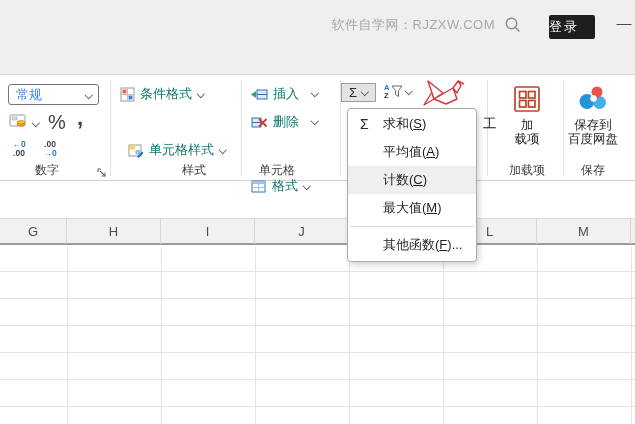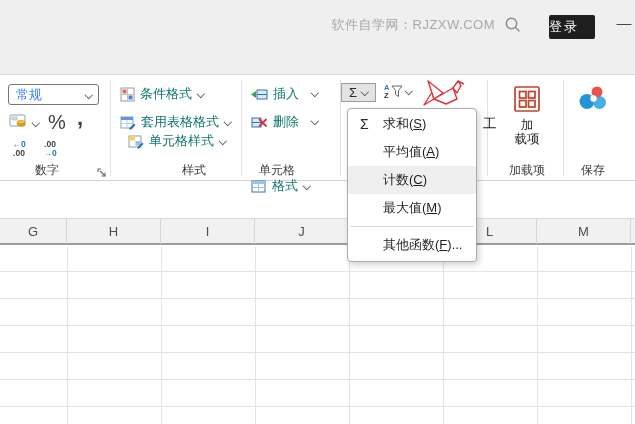--- a/index.html
+++ b/index.html
@@ -126,32 +126,21 @@
     <svg width="15" height="15" viewBox="0 0 15 15">
       <rect x="1" y="1" width="13" height="13" fill="#fff" stroke="#999"></rect>
       <line x1="1" y1="7.5" x2="14" y2="7.5" stroke="#c2c2c2"></line>
       <line x1="7.5" y1="1" x2="7.5" y2="14" stroke="#c2c2c2"></line>
       <rect x="2.5" y="2.5" width="4" height="4" fill="#e8695c"></rect>
       <rect x="8.5" y="8.5" width="4" height="4" fill="#4f81cf"></rect>
     </svg>
     <span>条件格式</span>
     <span class="chev"></span>
   </div>
-  <div class="abs rrow" style="left:120px; top:112px;">
-    <svg width="16" height="15" viewBox="0 0 16 15">
-      <rect x="1" y="2" width="12" height="11" fill="#fff" stroke="#8aa5c8"></rect>
-      <rect x="1" y="2" width="12" height="3" fill="#5b9bd5"></rect>
-      <line x1="1" y1="8.5" x2="13" y2="8.5" stroke="#b9cde4"></line>
-      <line x1="7" y1="5" x2="7" y2="13" stroke="#b9cde4"></line>
-      <polygon points="9,13.5 14,8.5 15.5,10 10.5,15" fill="#2e74b5"></polygon>
-    </svg>
-    <span>套用表格格式</span>
-    <span class="chev"></span>
-  </div>
-  <div class="abs rrow" style="left:120px; top:131px;padding-left:8px;">
+  <div class="abs rrow" style="left:120px; top:140px;padding-left:8px;">
     <svg width="16" height="15" viewBox="0 0 16 15">
       <rect x="1" y="2" width="12" height="11" fill="#fff" stroke="#999"></rect>
       <rect x="1.5" y="2.5" width="5.5" height="4" fill="#ffd34d"></rect>
       <rect x="7.5" y="7" width="5" height="4.5" fill="#8fc3ea"></rect>
       <polygon points="9,13.5 14,8.5 15.5,10 10.5,15" fill="#2e74b5"></polygon>
     </svg>
     <span>单元格样式</span>
     <span class="chev"></span>
   </div>
   <div class="abs grp-label" style="left:150px;text-align:right;">样式</div>
@@ -231,20 +220,24 @@
   </div>
   <div class="abs grp-label" style="left:499px;">加载项</div>
 
   <div class="abs" style="left:578px; top:84px;">
     <svg width="30" height="28" viewBox="0 0 30 28">
       <circle cx="9" cy="17.5" r="7.5" fill="#2395d7"></circle>
       <circle cx="21.5" cy="18.5" r="6.5" fill="#45b0e6"></circle>
       <circle cx="19" cy="8" r="5.5" fill="#e8544a"></circle>
       <circle cx="15.5" cy="14.5" r="3.2" fill="#fff"></circle>
     </svg>
+  </div>
+  <div class="abs two-line" style="left:563px; top:118px; width:60px;">
+    <div>保存到</div>
+    <div>百度网盘</div>
   </div>
   <div class="abs grp-label" style="left:565px;">保存</div>
 
   <div class="abs colheaders"></div>
   <div class="abs ch" style="left:0; top:219px; width:67px;">G</div>
   <div class="abs ch" style="left:67px; top:219px; width:94px;">H</div>
   <div class="abs ch" style="left:161px; top:219px; width:94px;">I</div>
   <div class="abs ch" style="left:255px; top:219px; width:94px;">J</div>
   <div class="abs ch" style="left:443px; top:219px; width:94px;">L</div>
   <div class="abs ch" style="left:537px; top:219px; width:94px;">M</div>

